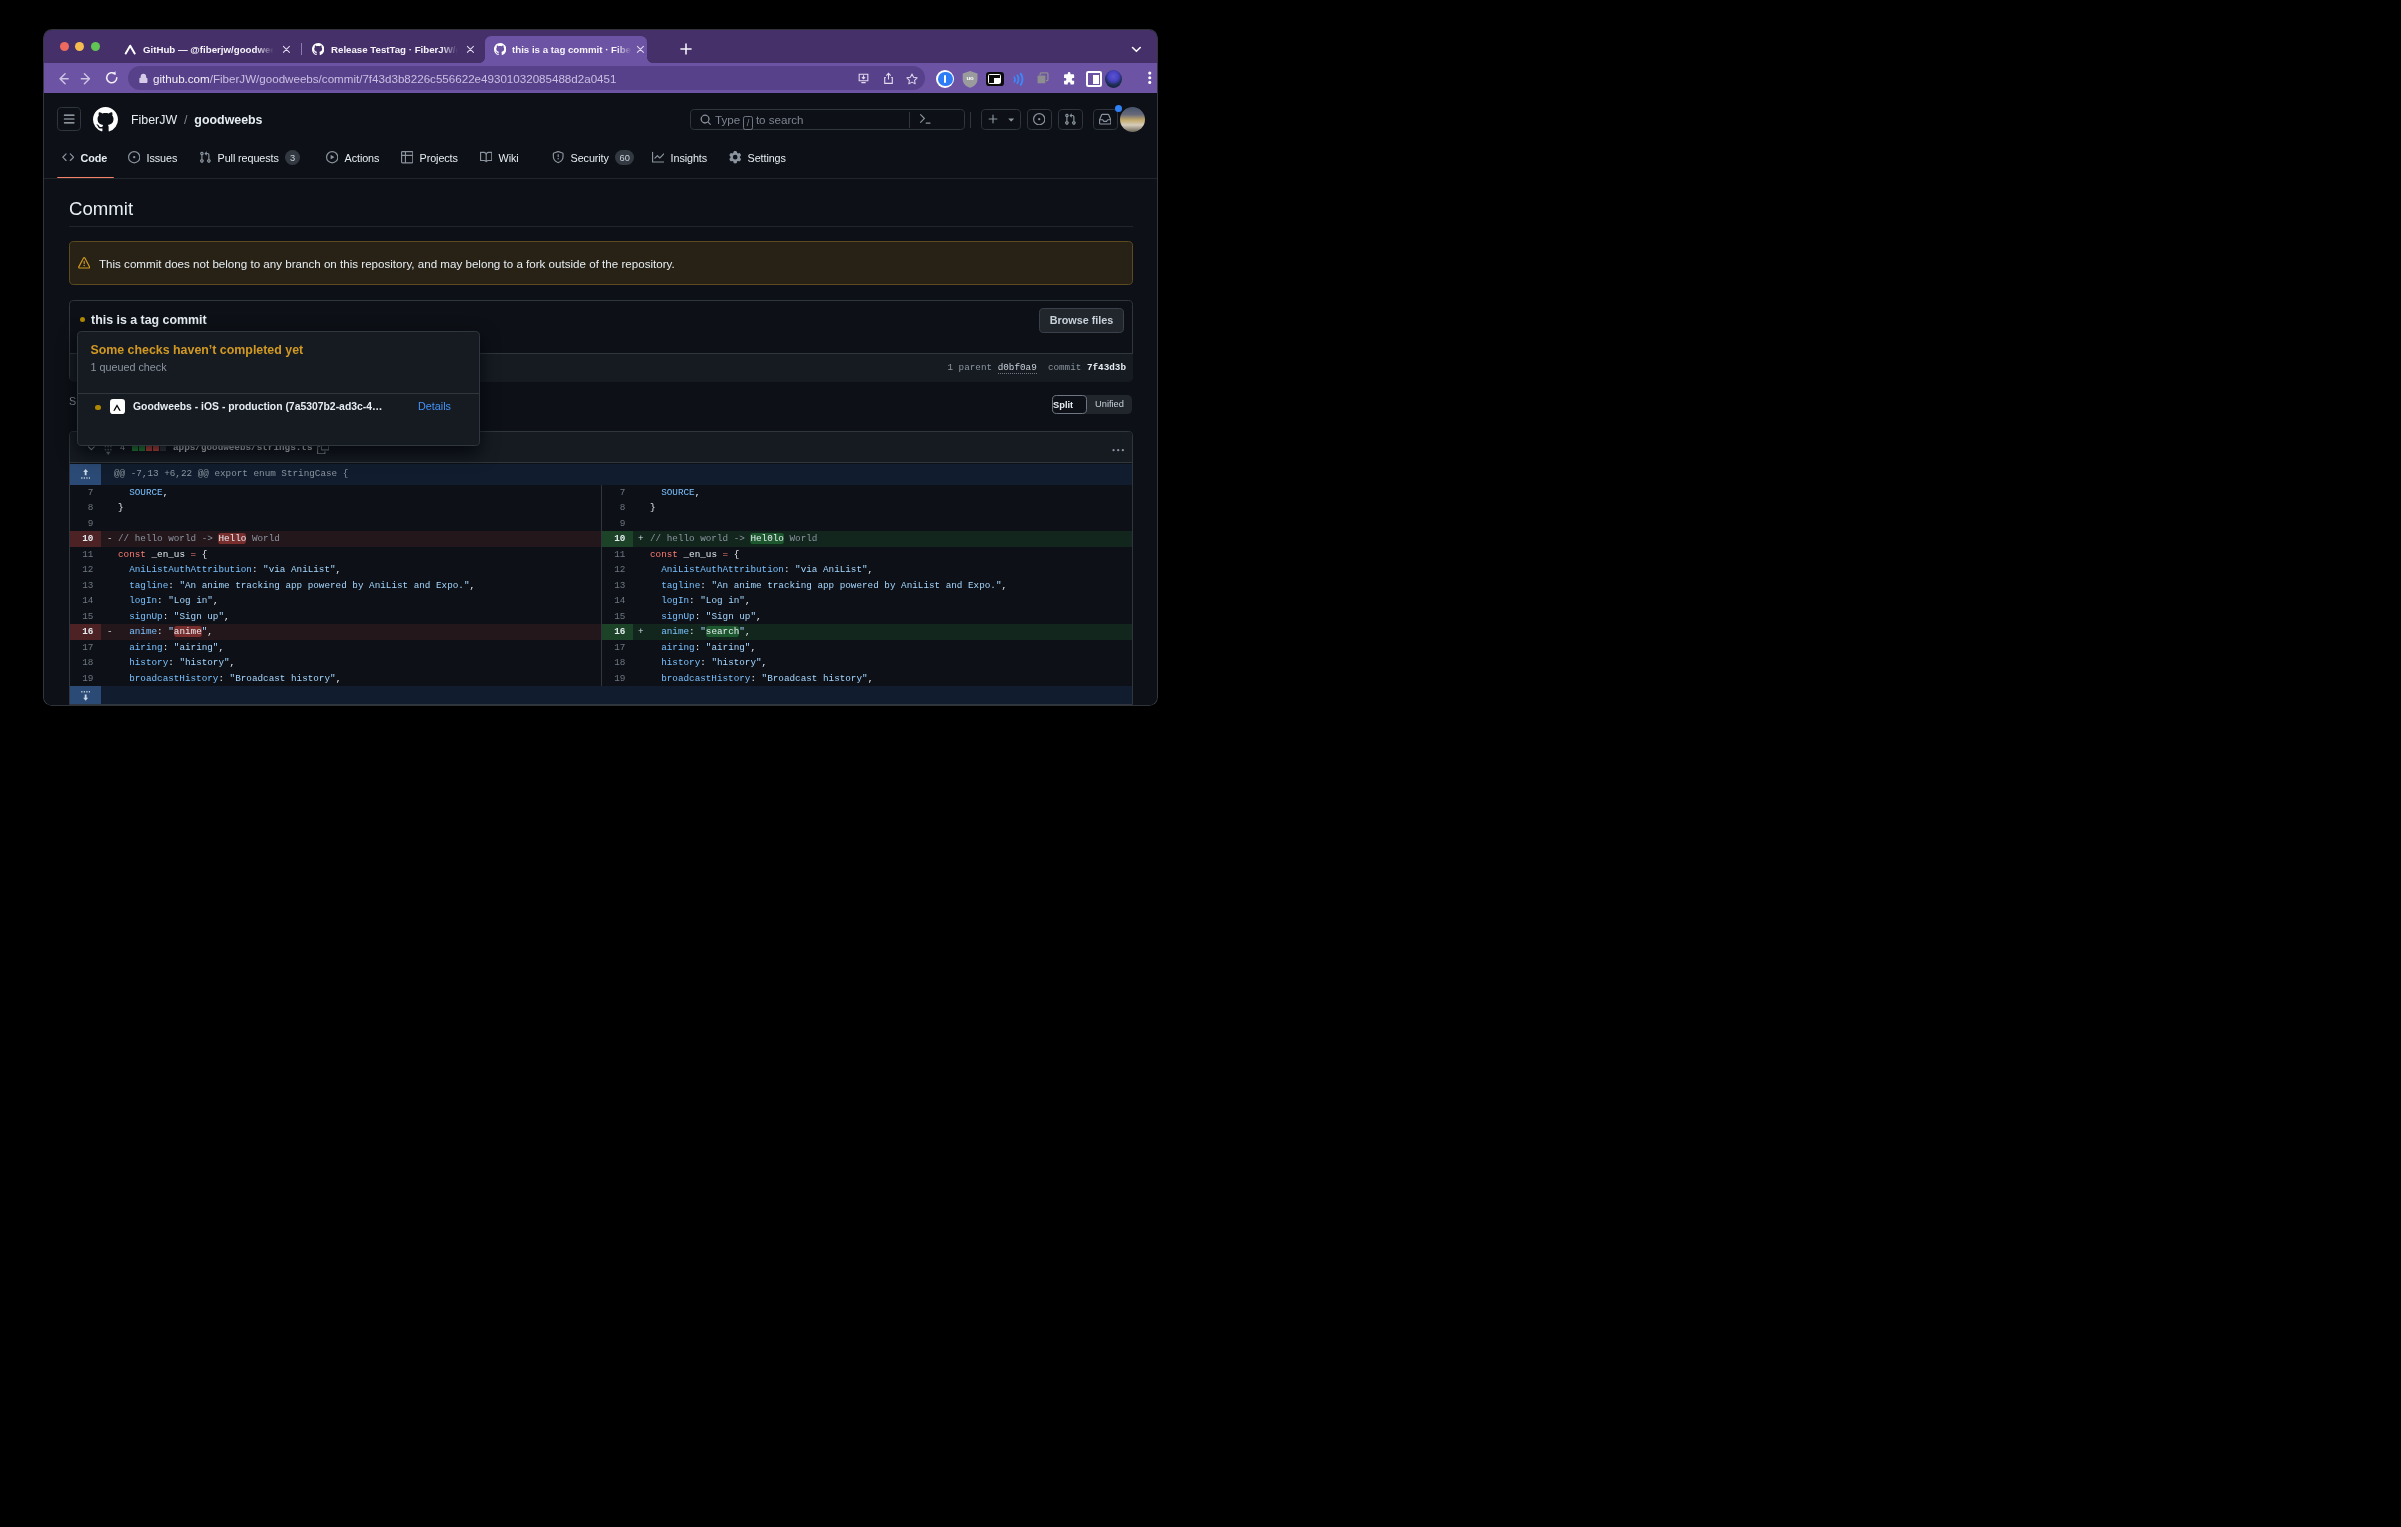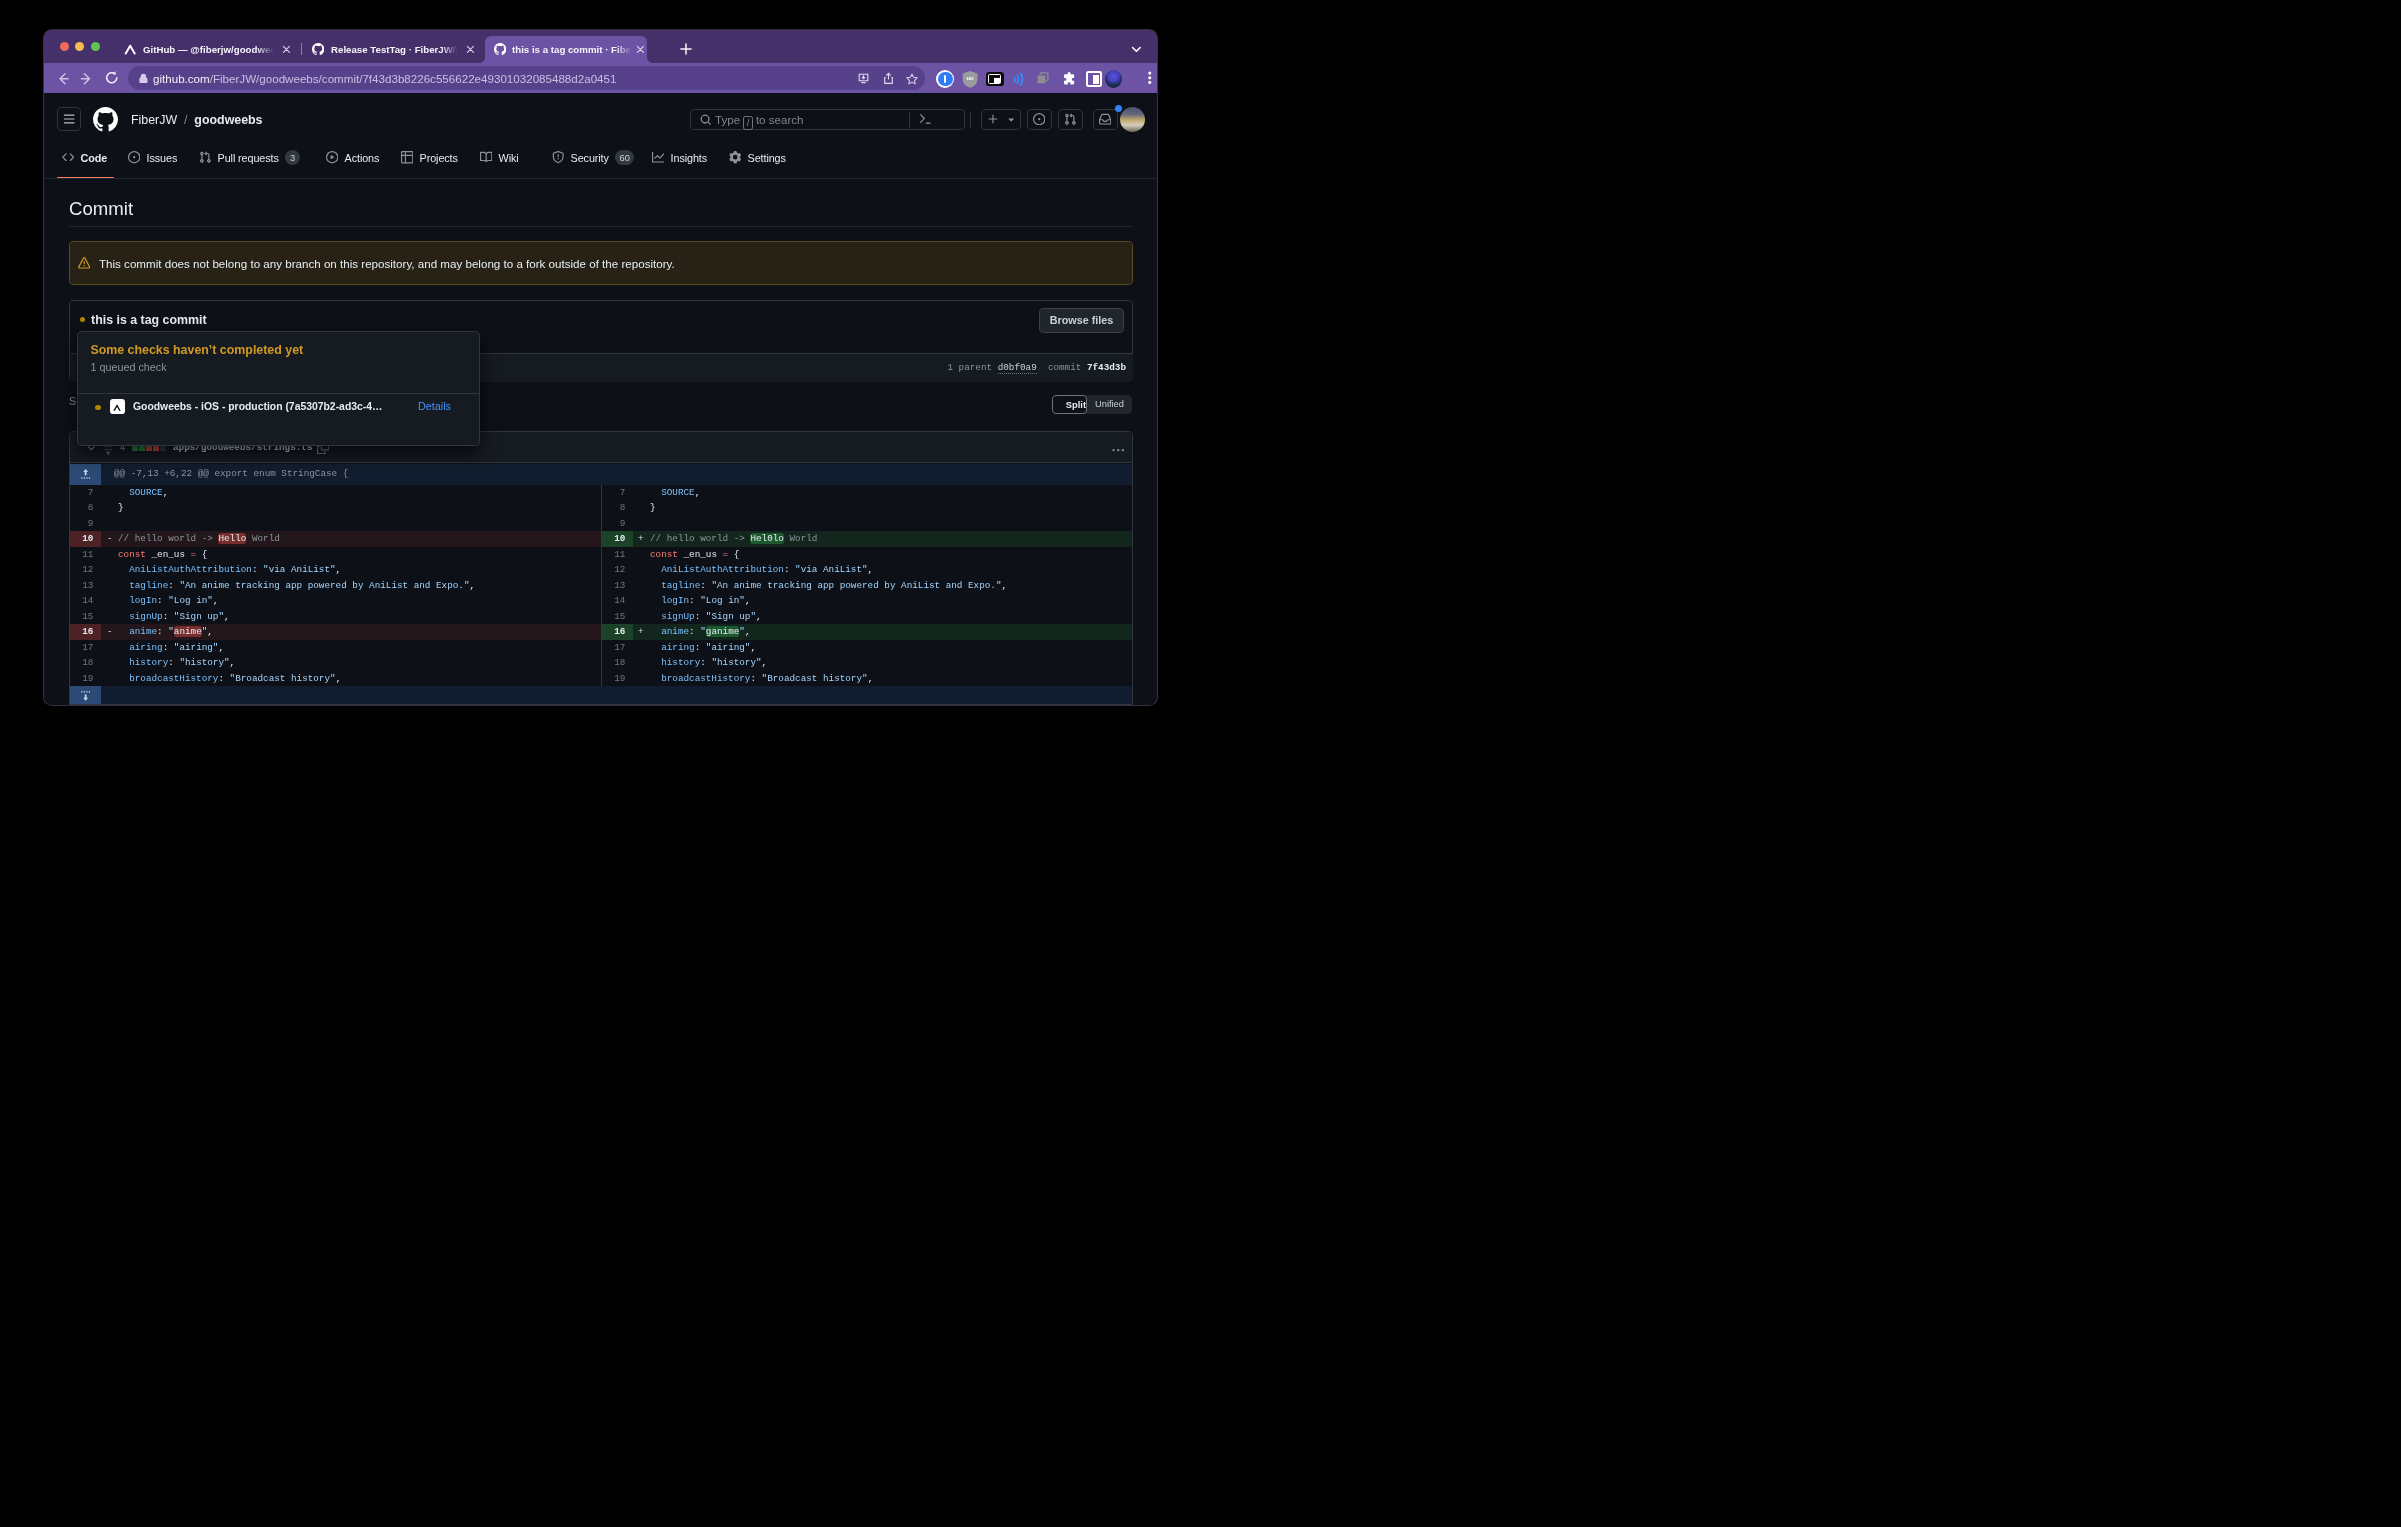--- a/index.html
+++ b/index.html
@@ -249,21 +249,21 @@
     <div class="abs" style="left:25px; top:207px; width:1064px; height:81px; border:0.8px solid #30363d; border-radius:4.6px;"></div>
     <div class="abs" style="left:25.5px; top:260px; width:1063px; height:29px; background:#161b22; border-top:0.8px solid #30363d; border-radius:0 0 4.6px 4.6px;"></div>
     <div class="abs" style="left:36px; top:224px; width:5.4px; height:5.4px; border-radius:50%; background:#b08800;"></div>
     <div class="abs" style="left:47px; top:220px; font-size:12.4px; font-weight:700; color:#e6edf3;">this is a tag commit</div>
     <div class="abs" style="left:995px; top:215px; width:85px; height:25px; background:#21262d; border:0.8px solid #3a414a; border-radius:4.6px; font-size:10.8px; font-weight:600; color:#c9d1d9; text-align:center; line-height:23px;">Browse files</div>
     <div class="abs mono" style="right:31px; top:269px; font-size:9.3px; color:#8b949e;">1 parent <span style="color:#c9d1d9; border-bottom:0.8px dotted #6e7681;">d0bf0a9</span> &nbsp;commit <span style="color:#e6edf3; font-weight:700;">7f43d3b</span></div>
 
     <div class="abs" style="left:25px; top:302px; font-size:10.8px; color:#8b949e;">Showing <b style="color:#c9d1d9;">1 changed file</b> with <b style="color:#c9d1d9;">2 additions</b> and <b style="color:#c9d1d9;">2 deletions</b>.</div>
 
     <div class="abs" style="left:1008px; top:302px; width:80px; height:19px; background:#21262d; border-radius:4.6px;"></div>
-    <div class="abs" style="left:1008px; top:302px; width:35px; height:19px; border:0.8px solid #6e7681; border-radius:4.6px; background:#0d1117; font-size:9.3px; font-weight:700; color:#e6edf3; text-align:right; line-height:18px;">Split</div>
+    <div class="abs" style="left:1008px; top:302px; width:35px; height:19px; border:0.8px solid #6e7681; border-radius:4.6px; background:#0d1117; font-size:9.3px; font-weight:700; color:#e6edf3; text-align:left; line-height:18px;">Split</div>
     <div class="abs" style="left:1046px; top:302px; width:39px; height:19px; font-size:9.3px; color:#c9d1d9; text-align:center; line-height:18.6px;">Unified</div>
 
     <div id="diffbox">
 
       <div class="abs" style="left:0; top:0; width:100%; height:31px; background:#161b22; border-bottom:0.8px solid #30363d;"></div>
       <svg class="abs" style="left:15.5px; top:10.8px;" width="10.8" height="10.8" viewBox="0 0 16 16">
           <path fill="#aeb8c2" d="M12.78 5.22a.749.749 0 0 1 0 1.06l-4.25 4.25a.749.749 0 0 1-1.06 0L3.22 6.28a.749.749 0 1 1 1.06-1.06L8 8.939l3.72-3.719a.749.749 0 0 1 1.06 0Z"></path>
         </svg>
       <svg class="abs" style="left:32px; top:9px;" width="12.4" height="14" viewBox="0 0 16 18">
           <g fill="#6e7681">
@@ -348,21 +348,21 @@
           <div class="lnum" style="left:0px; top:177px; color:#6e7681;">15</div>
           <div class="drow" style="left:48px; top:177px; width:483px;"><span class="b">  signUp</span><span class="w">: </span><span class="s">"Sign up"</span><span class="w">,</span></div>
           <div class="lnum" style="left:532px; top:177px; color:#6e7681;">15</div>
           <div class="drow" style="left:580px; top:177px; width:484px;"><span class="b">  signUp</span><span class="w">: </span><span class="s">"Sign up"</span><span class="w">,</span></div>
           <div class="abs" style="left:0px; top:192px; width:531px; height:15.5px; background:#24171c;"></div>
           <div class="lnum" style="left:0px; top:192px;background:#4c2225;font-weight:700; color:#e6edf3;">16</div>
           <div class="drow" style="left:48px; top:192px; width:483px;"><span class="b">  anime</span><span class="w">: </span><span class="s">"</span><span class="chip-d w">anime</span><span class="s">"</span><span class="w">,</span></div>
           <span class="mono abs" style="left:37px; top:192px; font-size:9.3px; line-height:15.5px; color:#d2dae2;">-</span>
           <div class="abs" style="left:532px; top:192px; width:532px; height:15.5px; background:#12261e;"></div>
           <div class="lnum" style="left:532px; top:192px;background:#1c4328;font-weight:700; color:#e6edf3;">16</div>
-          <div class="drow" style="left:580px; top:192px; width:484px;"><span class="b">  anime</span><span class="w">: </span><span class="s">"</span><span class="chip-a w">ganime</span><span class="s">"</span><span class="w">,</span></div>
+          <div class="drow" style="left:580px; top:192px; width:484px;"><span class="b">  anime</span><span class="w">: </span><span class="s">"</span><span class="chip-a w">search</span><span class="s">"</span><span class="w">,</span></div>
           <span class="mono abs" style="left:568px; top:192px; font-size:9.3px; line-height:15.5px; color:#d2dae2;">+</span>
           <div class="lnum" style="left:0px; top:208px; color:#6e7681;">17</div>
           <div class="drow" style="left:48px; top:208px; width:483px;"><span class="b">  airing</span><span class="w">: </span><span class="s">"airing"</span><span class="w">,</span></div>
           <div class="lnum" style="left:532px; top:208px; color:#6e7681;">17</div>
           <div class="drow" style="left:580px; top:208px; width:484px;"><span class="b">  airing</span><span class="w">: </span><span class="s">"airing"</span><span class="w">,</span></div>
           <div class="lnum" style="left:0px; top:223px; color:#6e7681;">18</div>
           <div class="drow" style="left:48px; top:223px; width:483px;"><span class="b">  history</span><span class="w">: </span><span class="s">"history"</span><span class="w">,</span></div>
           <div class="lnum" style="left:532px; top:223px; color:#6e7681;">18</div>
           <div class="drow" style="left:580px; top:223px; width:484px;"><span class="b">  history</span><span class="w">: </span><span class="s">"history"</span><span class="w">,</span></div>
           <div class="lnum" style="left:0px; top:239px; color:#6e7681;">19</div>

